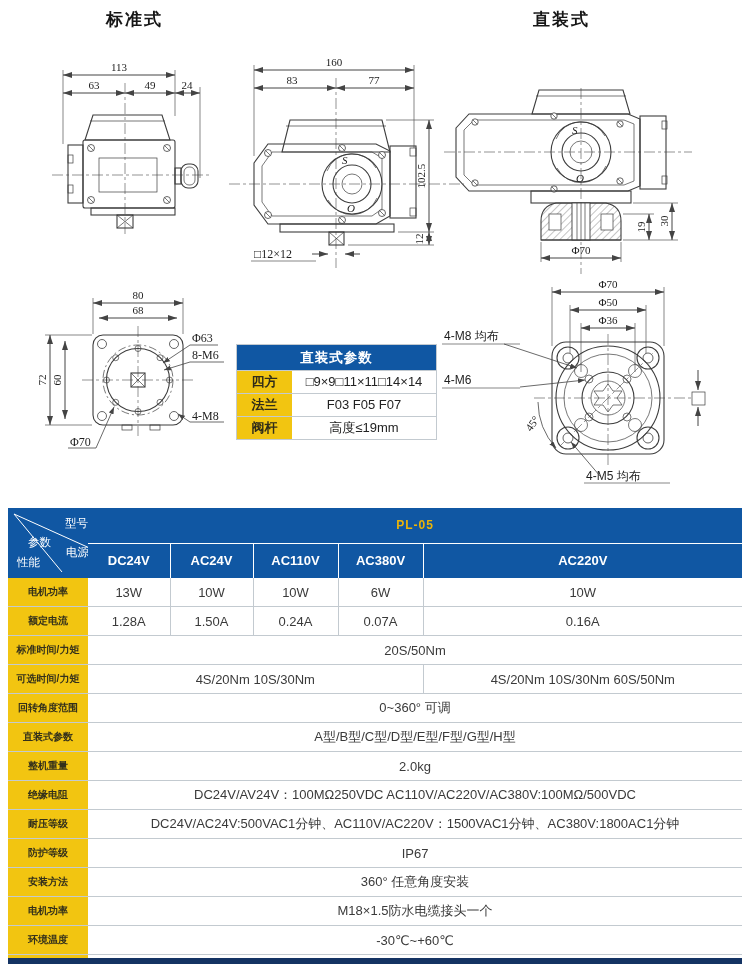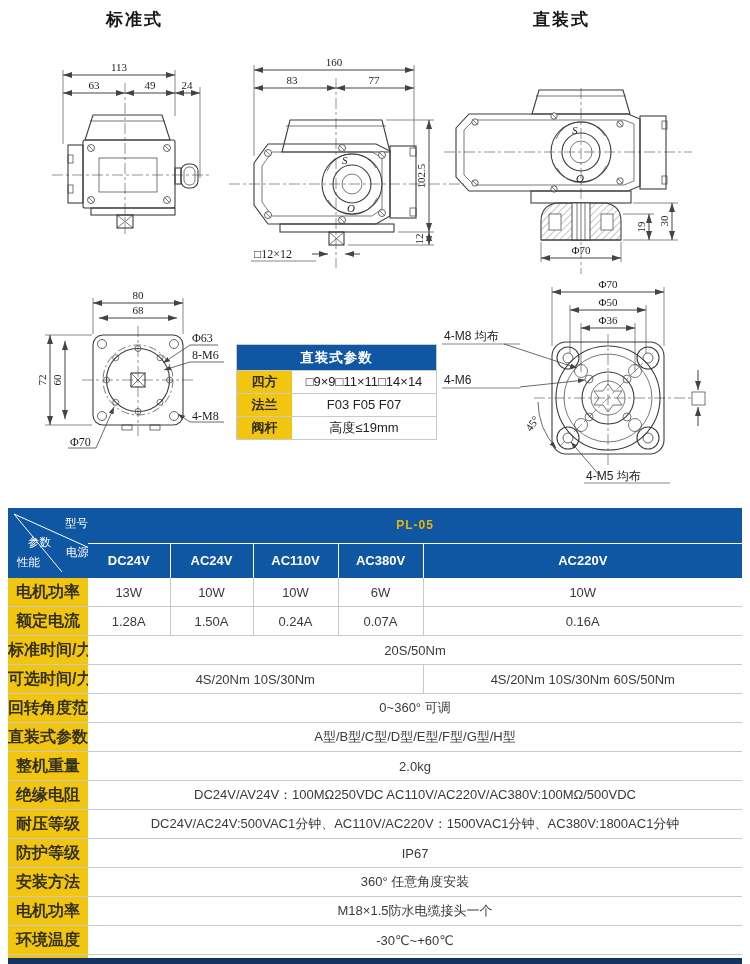--- a/index.html
+++ b/index.html
@@ -32,21 +32,21 @@
   .mini .row{display:flex;height:22px;line-height:22px;border-top:1px solid var(--bd);}
   .mini .lab{width:55px;background:var(--yellow);font-weight:bold;font-size:13px;text-align:center;color:#2f2c19;}
   .mini .val{flex:1;text-align:center;font-size:13px;color:#222;white-space:nowrap;}
   
   .spec{position:absolute;left:8px;top:508px;border-collapse:collapse;table-layout:fixed;width:734px;}
   .spec td{height:28px;text-align:center;vertical-align:middle;font-size:13px;color:var(--ink);border-bottom:1px solid var(--bd);white-space:nowrap;overflow:hidden;padding:0;}
   .spec tr.h1 td,.spec tr.h2 td{height:29px;}
   .spec td.model{background:var(--blue);color:#eab308;font-weight:bold;font-size:12px;letter-spacing:1px;border-bottom:1px solid rgba(255,255,255,.4);}
   .spec td.pw{background:var(--blue);color:#fff;font-weight:bold;font-size:13px;border-bottom:none;}
   .spec td.pw.vb{border-left:1px solid rgba(255,255,255,.4);}
-  .spec td.lbl{background:var(--yellow);font-weight:bold;font-size:16px;color:#33301b;}
+  .spec td.lbl{background:var(--yellow);font-weight:bold;font-size:10px;color:#33301b;}
   .spec td.vb2{border-left:1px solid var(--bd);}
   .spec td.corner{background:var(--blue);border-bottom:none;padding:6px;}
   .cornerbox{position:relative;width:80px;height:58px;}
   .cornerbox svg{position:absolute;left:0;top:0;}
   .cornerbox span{position:absolute;color:#fff;font-size:11.5px;line-height:1;}
   .c-model{top:4px;right:6px;}
   .c-param{top:23px;left:14px;}
   .c-power{top:33px;right:5px;}
   .c-perf{bottom:4px;left:3px;}
   .navybar{position:absolute;left:8px;top:958px;width:734px;height:6px;background:var(--navy);}

